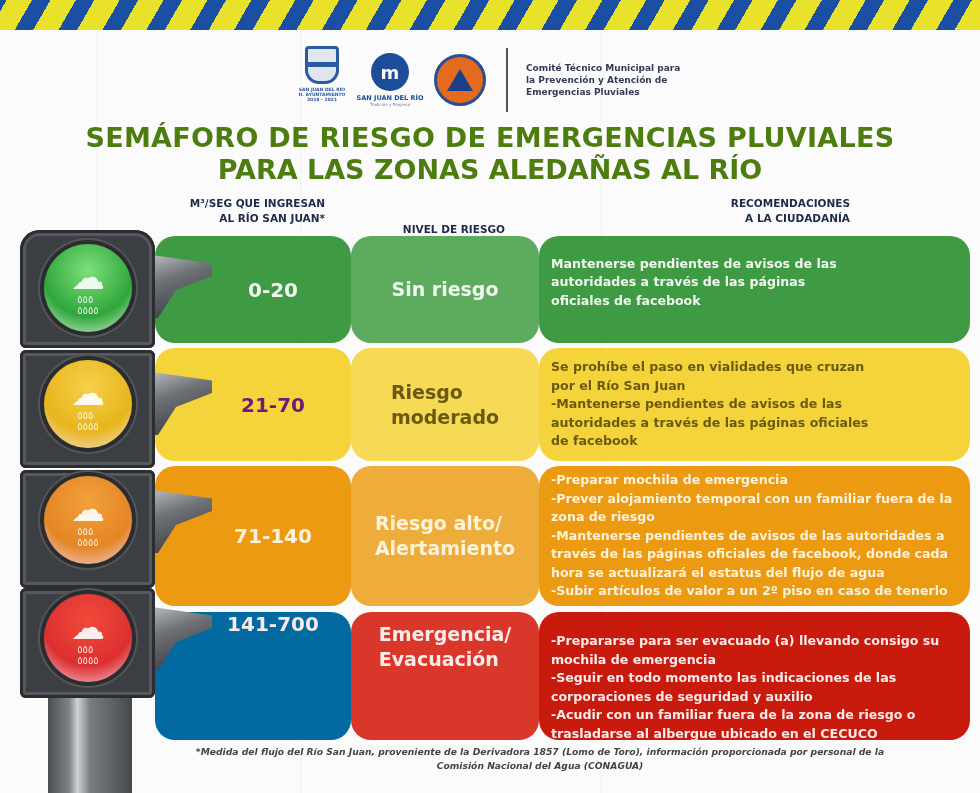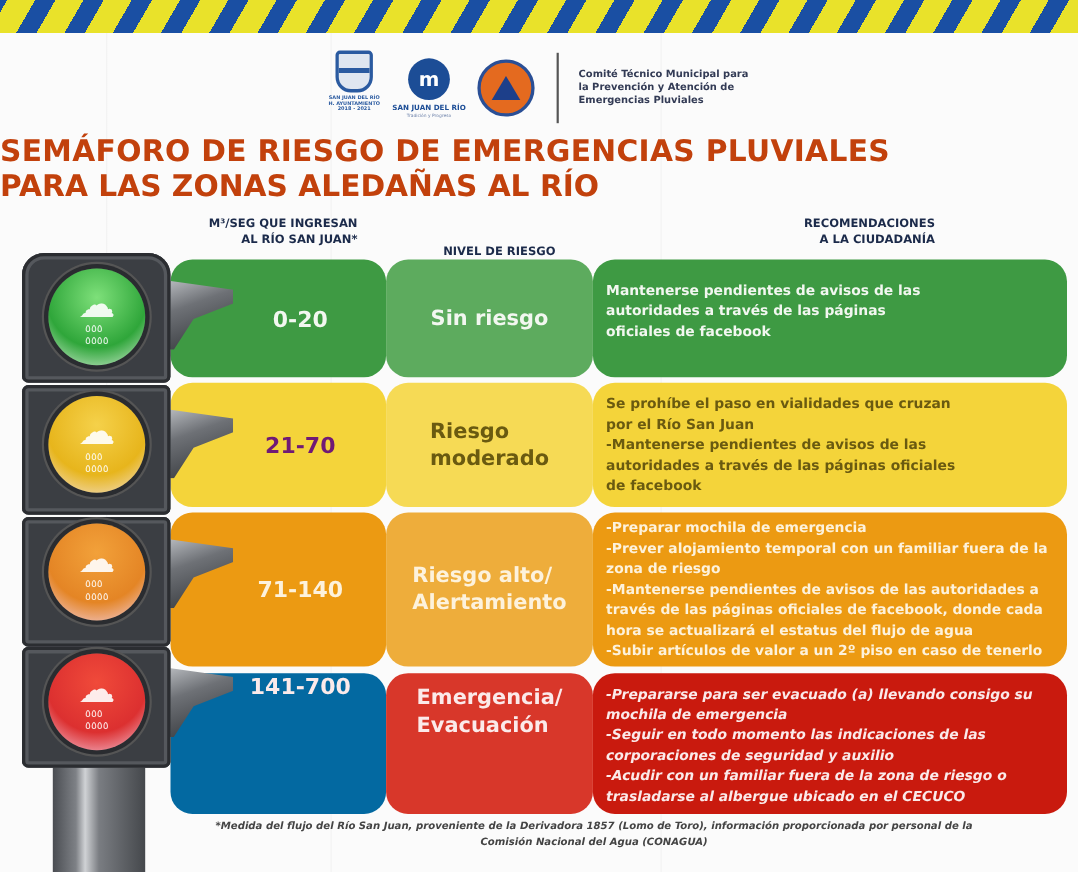--- a/index.html
+++ b/index.html
@@ -34,21 +34,21 @@
   .sjr-name { font-size: 6.5px; color: #1c4d96; font-weight: bold; margin-top: 3px; white-space: nowrap; }
   .sjr-sub { font-size: 4px; color: #6a7fa8; }
   .logo-pc {
     width: 52px; height: 52px; border-radius: 50%; background: #e46a1f; border: 3px solid #2a4f96;
     display: flex; align-items: center; justify-content: center;
   }
   .pc-tri { width: 0; height: 0; border-left: 13px solid transparent; border-right: 13px solid transparent; border-bottom: 22px solid #1d3f8a; }
   .divider-v { width: 2px; height: 64px; background: #555; margin-left: 6px; }
   .committee { font-size: 9px; color: #333b55; font-weight: bold; line-height: 12px; margin-left: 4px; }
 
-  .title { position: absolute; top: 122px; left: 0; width: 980px; text-align: left; color: #c2410c; font-weight: bold; font-family: "DejaVu Sans", sans-serif; }
+  .title { position: absolute; top: 122px; left: 0; width: 980px; text-align: center; color: #4d7c0f; font-weight: bold; font-family: "DejaVu Sans", sans-serif; }
   .title .l1 { font-size: 27px; line-height: 32px; letter-spacing: 0.3px; }
   .title .l2 { font-size: 27px; line-height: 32px; }
 
   .col-head { position: absolute; top: 196px; font-size: 10.5px; font-weight: bold; color: #1b2a4a; text-align: right; line-height: 15px; }
   .h-range { left: 150px; width: 175px; }
   .h-level { left: 330px; width: 175px; top: 222px; }
   .h-recs { left: 590px; width: 260px; }
 
   .row { position: absolute; left: 155px; width: 815px; display: flex; }
   .cell { display: flex; align-items: center; border-radius: 20px; }
@@ -68,21 +68,21 @@
   .r-yellow .c-recs { background: #f4d43a; color: #6a5a10; }
 
   .r-orange { top: 466px; height: 140px; }
   .r-orange .c-range { background: #ec9a12; color: #fdf2dc; }
   .r-orange .c-level { background: #eead3b; color: #fdf2dc; }
   .r-orange .c-recs { background: #ec9a12; color: #fdf2dc; }
 
   .r-red { top: 612px; height: 128px; }
   .r-red .c-range { background: #0369a1; color: #fbeaea; align-items: flex-start; }
   .r-red .c-level { background: #d8372a; color: #fbeaea; align-items: flex-start; padding-top: 10px; }
-  .r-red .c-recs { background: #c91a0e; color: #fbeaea; align-items: flex-start; padding-top: 10px; font-style: italic; }
+  .r-red .c-recs { background: #c91a0e; color: #fbeaea; align-items: flex-start; padding-top: 20px; }
 
   .footnote { position: absolute; top: 745px; left: 160px; width: 760px; text-align: center; font-size: 9.2px; font-style: italic; font-weight: bold; color: #444; line-height: 14px; }
 
   
   .pole { position: absolute; left: 48px; top: 690px; width: 84px; height: 103px;
     background: linear-gradient(90deg, #4a4d52 0%, #7e8186 25%, #d0d2d5 35%, #7a7d82 50%, #45484c 100%); }
   .housing { position: absolute; left: 20px; width: 135px; background: #3b3e43; border-radius: 6px;
     box-shadow: inset 0 0 0 3px #2b2d31, inset 0 0 0 6px #55585d; }
   .h1 { top: 230px; height: 118px; border-radius: 20px 20px 6px 6px; }
   .h2 { top: 350px; height: 118px; }

